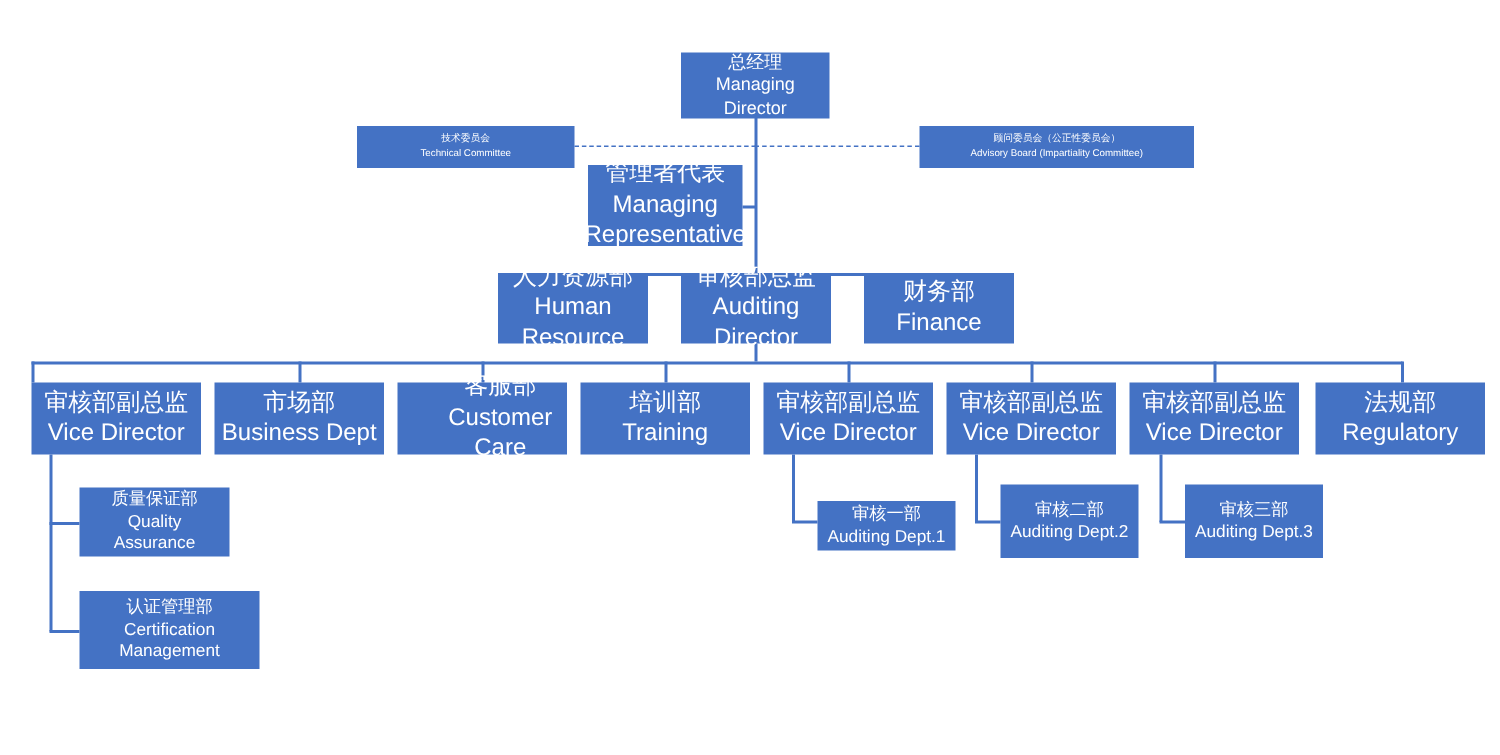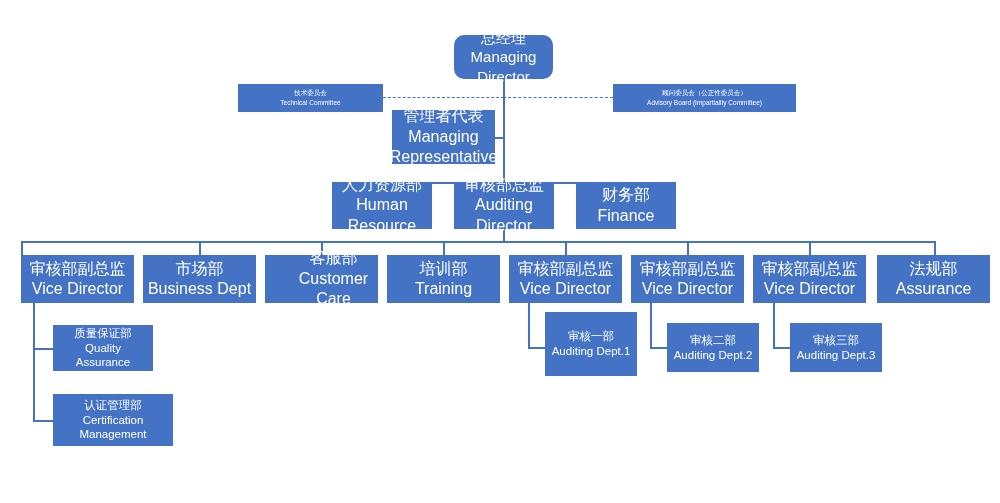--- a/index.html
+++ b/index.html
@@ -24,21 +24,21 @@
     box-sizing: border-box;
     display: flex;
     align-items: center;
     justify-content: center;
     text-align: center;
     line-height: 1.28;
     z-index: 3;
     padding: 2px 4px;
     white-space: pre-line;
   }
-  .node.sz-lg   { font-size: 15px; border-radius: 10px; }
+  .node.sz-lg   { font-size: 12px; }
   .node.sz-md   { font-size: 16px; }
   .node.sz-sm   { font-size: 11.5px; }
   .node.sz-xs   { font-size: 6.5px; line-height: 1.5; }
   .connector {
     position: absolute;
     background: #4472c4;
     z-index: 1;
   }
   .connector.h { height: 1.6px; }
   .connector.v { width: 1.6px; }
@@ -125,26 +125,26 @@
 
   <div class="node sz-md" style="left:509px; top:255px; width:113px; height:48px;">审核部副总监
 Vice Director</div>
 
   <div class="node sz-md" style="left:631px; top:255px; width:113px; height:48px;">审核部副总监
 Vice Director</div>
 
   <div class="node sz-md" style="left:753px; top:255px; width:113px; height:48px;">审核部副总监
 Vice Director</div>
 
-  <div class="node sz-md" style="left:877px; top:255px; width:113px; height:48px;">法规部 Assurance</div>
+  <div class="node sz-md" style="left:877px; top:255px; width:113px; height:48px;">法规部 Regulatory</div>
 
   <div class="node sz-sm" style="left:53px; top:325px; width:100px; height:46px;">质量保证部Quality Assurance</div>
 
   <div class="node sz-sm" style="left:53px; top:394px; width:120px; height:52px;">认证管理部
 Certification Management</div>
 
-  <div class="node sz-sm" style="left:545px; top:312px; width:92px; height:64px;">审核一部 Auditing Dept.1</div>
+  <div class="node sz-sm" style="left:545px; top:334px; width:92px; height:33px;">审核一部 Auditing Dept.1</div>
 
   <div class="node sz-sm" style="left:667px; top:323px; width:92px; height:49px;">审核二部 Auditing Dept.2</div>
 
   <div class="node sz-sm" style="left:790px; top:323px; width:92px; height:49px;">审核三部 Auditing Dept.3</div>
 
 </div>
 
 </body></html>

